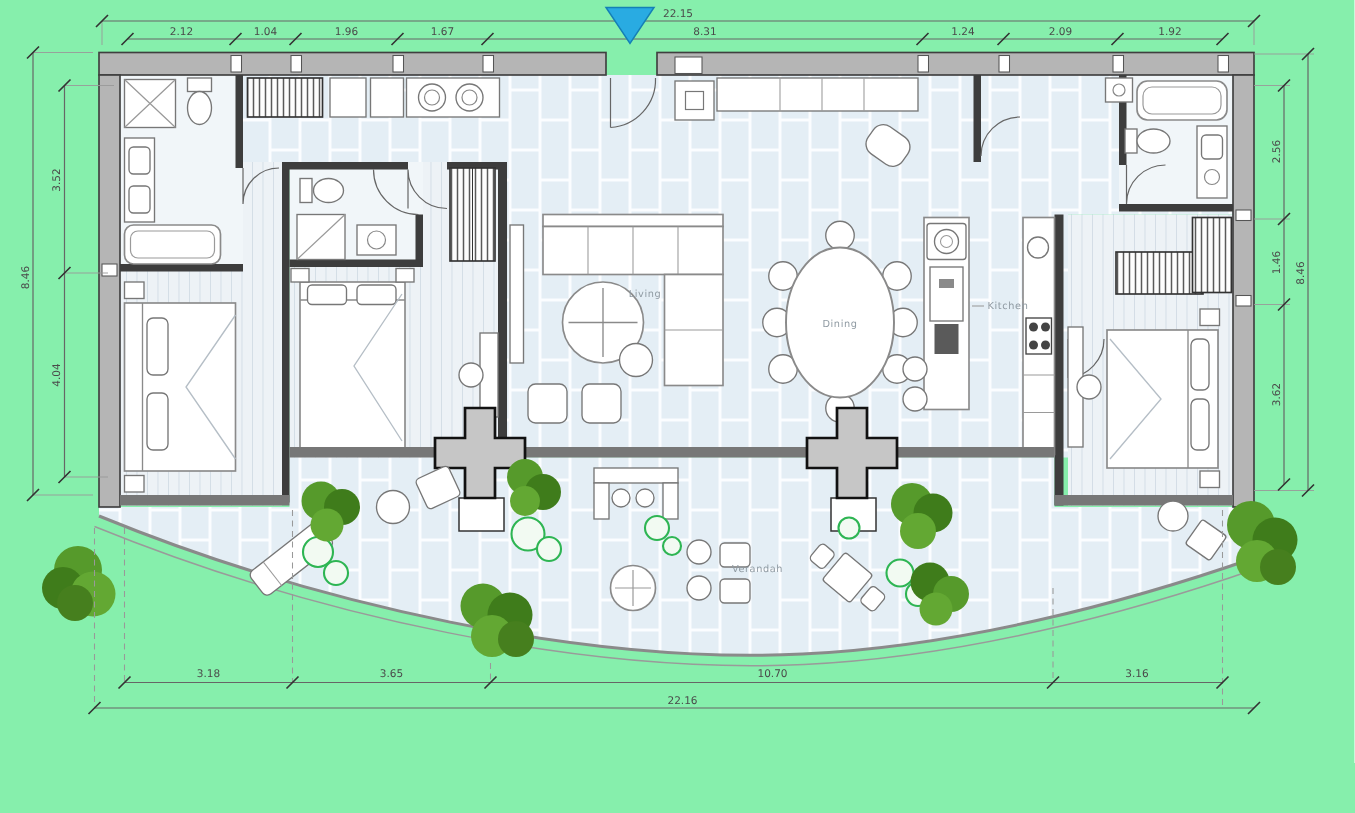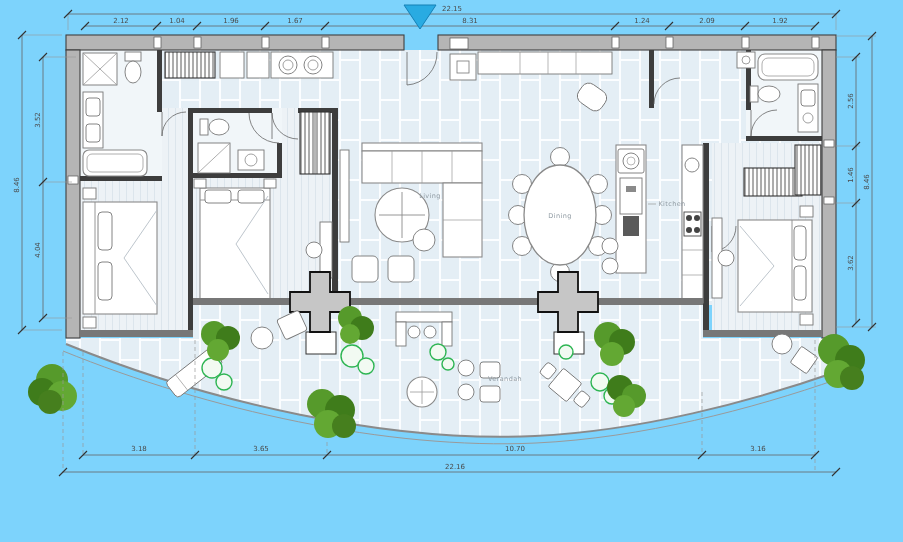--- a/index.html
+++ b/index.html
@@ -1,16 +1,16 @@
 <!DOCTYPE html>
 <html><head>
 <meta charset="utf-8">
 <style>
   html,body{margin:0;padding:0;background:#ffffff;}
-  .stage{position:relative;width:903px;height:542px;background:#7dd3fc;overflow:hidden;
+  .stage{position:relative;width:903px;height:542px;background:#86efac;overflow:hidden;
          font-family:"DejaVu Sans",sans-serif;}
   svg{display:block;}
   text{font-family:"DejaVu Sans",sans-serif;}
   .dim{fill:#4a4a4a;font-size:7px;}
   .dimline{stroke:#666;stroke-width:0.8;fill:none;}
   .tick{stroke:#333;stroke-width:1.1;fill:none;}
   .ext{stroke:#999;stroke-width:0.6;fill:none;}
   .extd{stroke:#999;stroke-width:0.7;fill:none;stroke-dasharray:4 3;}
   .roomlbl{fill:#8f9aa2;font-size:6.5px;letter-spacing:.4px;}
   .wall{fill:#b5b5b5;stroke:#3f3f3f;stroke-width:1.1;}

